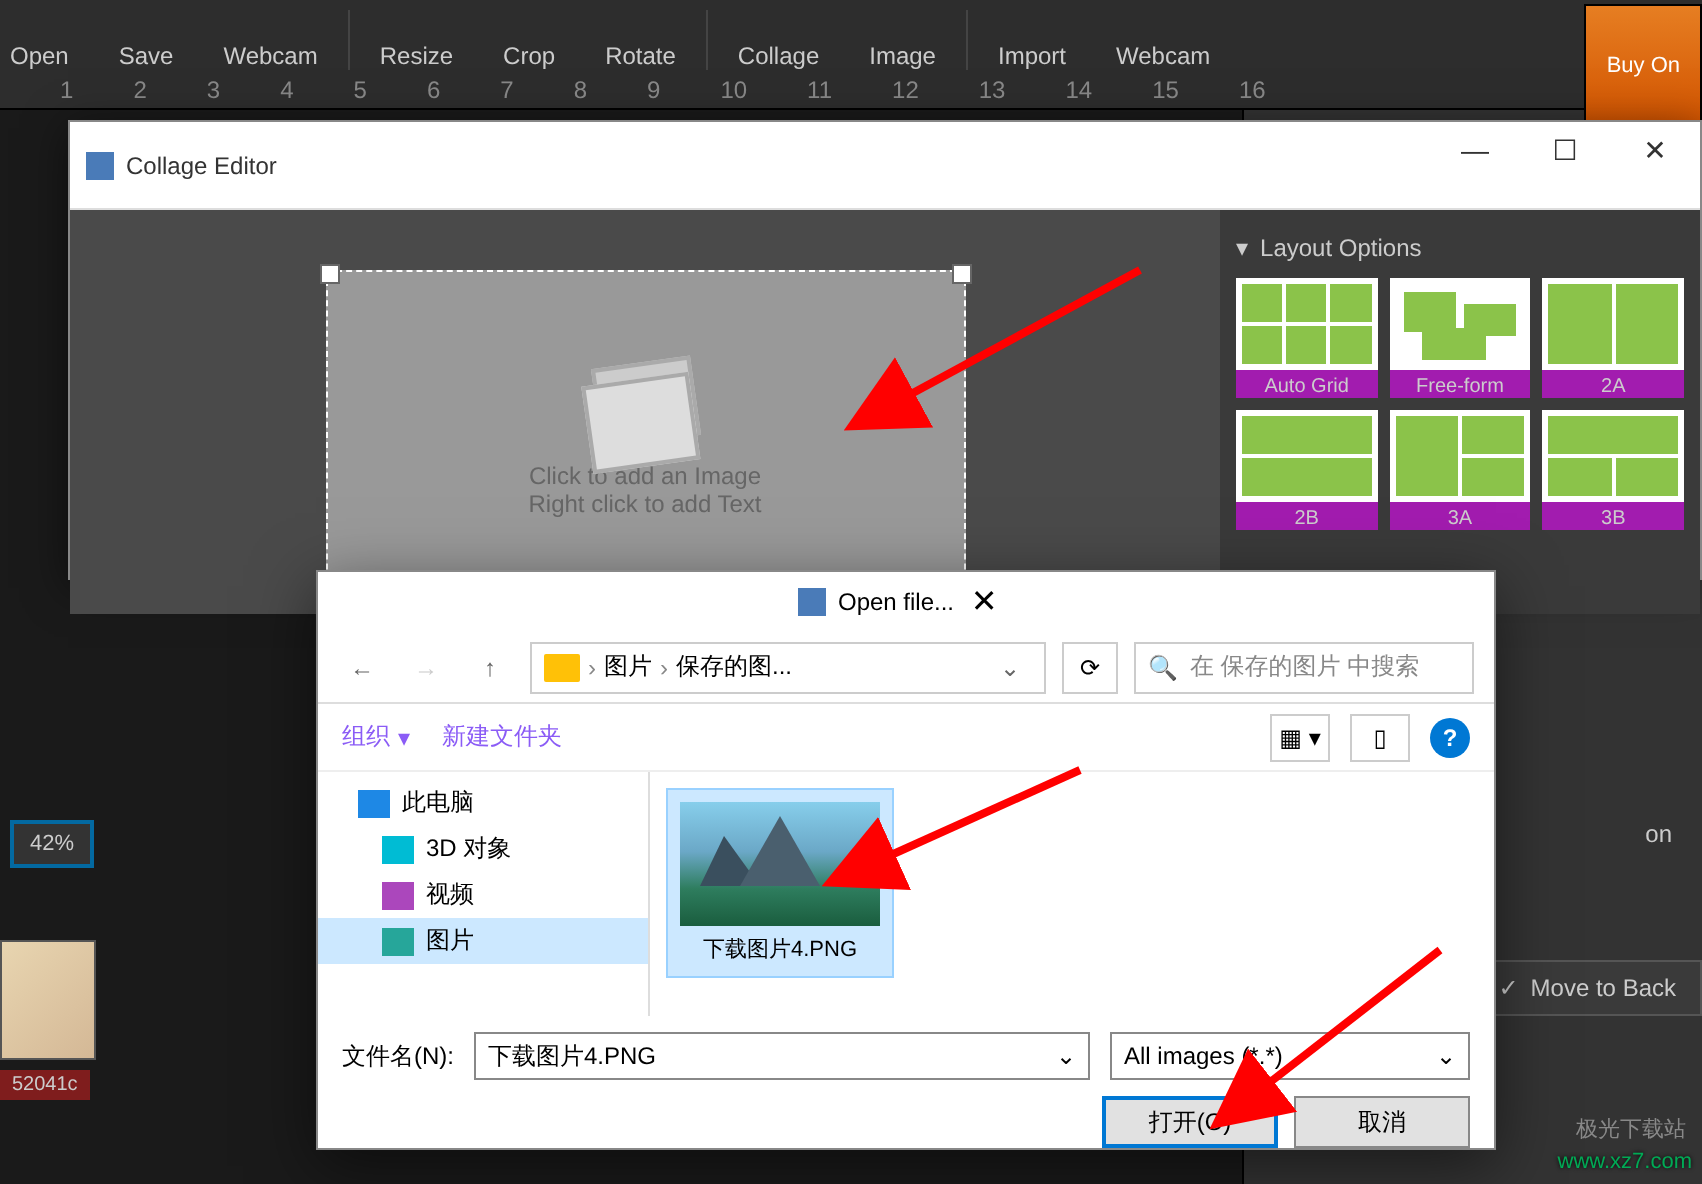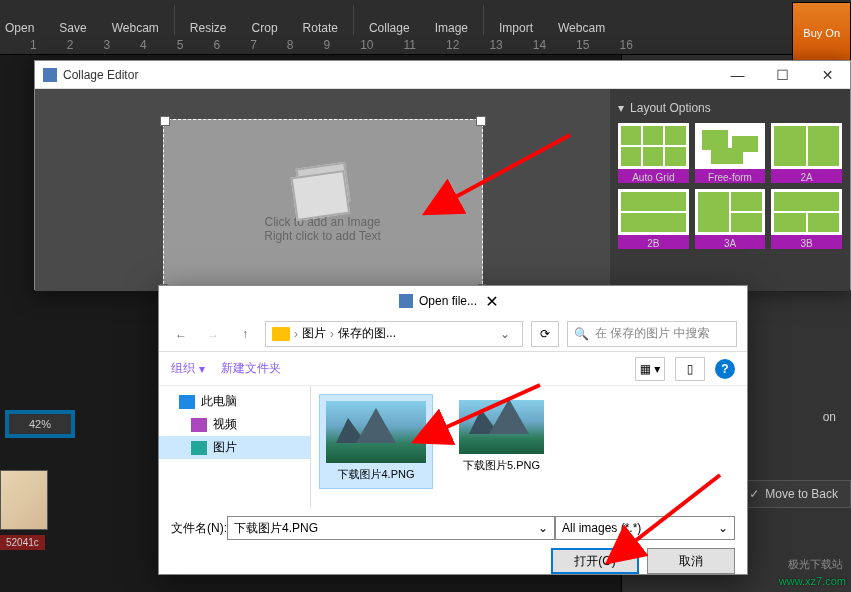--- a/index.html
+++ b/index.html
@@ -6,26 +6,26 @@
 body{background:#1a1a1a;width:851px;height:592px;overflow:hidden;position:relative}
 .toolbar{background:#2d2d2d;height:35px;display:flex;align-items:flex-end;padding:0 5px;gap:25px;color:#ccc}
 .toolbar-item{display:flex;flex-direction:column;align-items:center;gap:2px;font-size:11px;cursor:pointer}
 .toolbar-sep{width:1px;height:30px;background:#444;margin:0 -10px}
 .buy-btn{position:absolute;right:0;top:2px;background:linear-gradient(#e67e22,#d35400);color:#fff;padding:24px 10px;font-size:11px;border:1px solid #000}
 .ruler{background:#2d2d2d;height:20px;color:#888;font-size:9px;padding-left:30px;display:flex;align-items:center;gap:30px;border-bottom:1px solid #000}
 .main{display:flex;height:537px}
 .canvas-area{flex:1;background:#1a1a1a;position:relative}
 .panel-right{width:230px;background:#333;border-left:1px solid #000}
 .panel-title{color:#ddd;padding:10px 15px;font-size:14px;border-bottom:1px solid #222}
-.zoom-label{position:absolute;left:5px;top:410px;background:#333;color:#ccc;padding:4px 20px;font-size:11px;border:4px solid #0369a1}
+.zoom-label{position:absolute;left:5px;top:410px;background:#333;color:#ccc;padding:4px 8px;font-size:11px;border:2px solid #0369a1}
 .thumb{position:absolute;left:0;top:470px;width:48px;height:60px;background:linear-gradient(135deg,#e8d5b0,#d4b896);border:1px solid #555}
 .thumb-label{position:absolute;left:0;top:535px;background:#7f1d1d;color:#ccc;padding:2px 6px;font-size:10px}
 
 .collage-win{position:absolute;left:34px;top:60px;width:817px;height:230px;background:#fff;border:1px solid #888;box-shadow:0 4px 20px rgba(0,0,0,.5)}
-.win-titlebar{height:28px;background:#fff;display:flex;align-items:center;padding:0 8px;gap:6px;border-bottom:1px solid #ddd}
+.win-titlebar{height:44px;background:#fff;display:flex;align-items:center;padding:0 8px;gap:6px;border-bottom:1px solid #ddd}
 .win-icon{width:14px;height:14px;background:#4a7bb8}
 .win-title{font-size:12px;color:#333}
 .win-ctrl{position:absolute;right:0;top:0;display:flex}
 .win-ctrl span{width:45px;height:28px;display:flex;align-items:center;justify-content:center;color:#333;font-size:14px;cursor:pointer}
 .collage-body{display:flex;height:202px}
 .collage-canvas{flex:1;background:#4a4a4a;position:relative;display:flex;align-items:flex-start;justify-content:center;padding-top:30px}
 .collage-frame{width:320px;height:170px;background:#999;border:1px dashed #fff;position:relative;display:flex;flex-direction:column;align-items:center;justify-content:center;color:#666}
 .collage-frame::before,.collage-frame::after{content:'';position:absolute;width:8px;height:8px;background:#fff;border:1px solid #666}
 .collage-frame::before{left:-4px;top:-4px}
 .collage-frame::after{right:-4px;top:-4px}
@@ -58,37 +58,37 @@
 .bc-sep{color:#888}
 .bc-drop{margin-left:auto;color:#666;padding:0 6px;cursor:pointer}
 .refresh-btn{width:28px;height:26px;border:1px solid #ccc;display:flex;align-items:center;justify-content:center;cursor:pointer}
 .search-box{width:170px;border:1px solid #ccc;height:26px;display:flex;align-items:center;padding:0 6px;gap:6px;color:#888}
 .dlg-toolbar2{height:34px;display:flex;align-items:center;padding:0 12px;gap:16px;border-bottom:1px solid #eee}
 .tb-link{color:#8b5cf6;cursor:pointer;display:flex;align-items:center;gap:4px}
 .tb-right{margin-left:auto;display:flex;gap:10px;align-items:center}
 .view-btn{width:30px;height:24px;border:1px solid #ccc;display:flex;align-items:center;justify-content:center;cursor:pointer}
 .help-icon{width:20px;height:20px;border-radius:50%;background:#0078d4;color:#fff;display:flex;align-items:center;justify-content:center;font-weight:bold;cursor:pointer}
 .dlg-body{display:flex;height:122px}
-.tree{width:152px;border-right:1px solid #ddd;padding:4px 0;overflow:hidden}
+.tree{width:166px;border-right:1px solid #ddd;padding:4px 0;overflow:hidden}
 .tree-item{padding:3px 8px 3px 20px;display:flex;align-items:center;gap:6px;cursor:pointer;font-size:12px}
 .tree-item.sel{background:#cce8ff}
 .tree-icon{width:16px;height:14px}
 .ti-pc{background:#1e88e5}
 .ti-3d{background:#00bcd4}
 .ti-vid{background:#ab47bc}
 .ti-pic{background:#26a69a}
 .file-area{flex:1;padding:8px;display:flex;gap:20px;align-items:flex-start;overflow:hidden}
 .file-item{display:flex;flex-direction:column;align-items:center;gap:4px;padding:6px;cursor:pointer}
 .file-item.sel{background:#cce8ff;border:1px solid #99d1ff}
 .file-thumb{width:100px;height:62px;background:linear-gradient(180deg,#87ceeb 0%,#6ba8c7 40%,#2e7d5e 70%,#1a5d3e 100%);position:relative}
 .file-thumb::before{content:'';position:absolute;bottom:20px;left:10px;width:30px;height:25px;background:#3a4f5e;clip-path:polygon(0 100%,40% 0,100% 100%)}
 .file-thumb::after{content:'';position:absolute;bottom:20px;left:30px;width:40px;height:35px;background:#4a5f6e;clip-path:polygon(0 100%,50% 0,100% 100%)}
 .file-name{font-size:11px}
 .dlg-footer{padding:8px 12px;display:flex;flex-direction:column;gap:8px}
-.footer-row{display:flex;align-items:center;}
+.footer-row{display:flex;align-items:center;gap:10px}
 .fn-label{font-size:12px}
 .fn-input{flex:1;border:1px solid #888;height:24px;padding:0 6px;display:flex;align-items:center;justify-content:space-between}
 .filter-sel{width:180px;border:1px solid #888;height:24px;padding:0 6px;display:flex;align-items:center;justify-content:space-between}
 .dlg-btns{display:flex;gap:8px;justify-content:flex-end}
 .dlg-btn{width:88px;height:26px;border:1px solid #888;background:#e1e1e1;cursor:pointer;display:flex;align-items:center;justify-content:center}
 .dlg-btn.primary{border:2px solid #0078d4}
 
 .arrow{position:absolute;pointer-events:none;z-index:200}
 .arrow svg{overflow:visible}
 .move-back{position:absolute;right:0;top:480px;background:#3a3a3a;color:#ccc;padding:6px 12px;font-size:11px;display:flex;align-items:center;gap:6px;border:1px solid #555}
@@ -301,36 +301,36 @@
       <div class="help-icon">?</div>
     </div>
   </div>
   <div class="dlg-body">
     <div class="tree">
       <div class="tree-item">
           <div class="tree-icon ti-pc"></div>
           <span>此电脑</span>
         </div>
       <div class="tree-item" style="padding-left:32px">
+          <div class="tree-icon ti-3d"></div>
+          <span>3D 对象</span>
+        </div>
+      <div class="tree-item" style="padding-left:32px">
           <div class="tree-icon ti-vid"></div>
           <span>视频</span>
         </div>
       <div class="tree-item sel" style="padding-left:32px">
           <div class="tree-icon ti-pic"></div>
           <span>图片</span>
         </div>
     </div>
     <div class="file-area">
       <div class="file-item sel">
         <div class="file-thumb"></div>
         <span class="file-name">下载图片4.PNG</span>
-      </div>
-      <div class="file-item">
-        <div class="file-thumb" style="width:85px;height:54px"></div>
-        <span class="file-name">下载图片5.PNG</span>
       </div>
     </div>
   </div>
   <div class="dlg-footer">
     <div class="footer-row">
       <span class="fn-label">文件名(N):</span>
       <div class="fn-input">
           <span>下载图片4.PNG</span>
           <span>⌄</span>
         </div>

